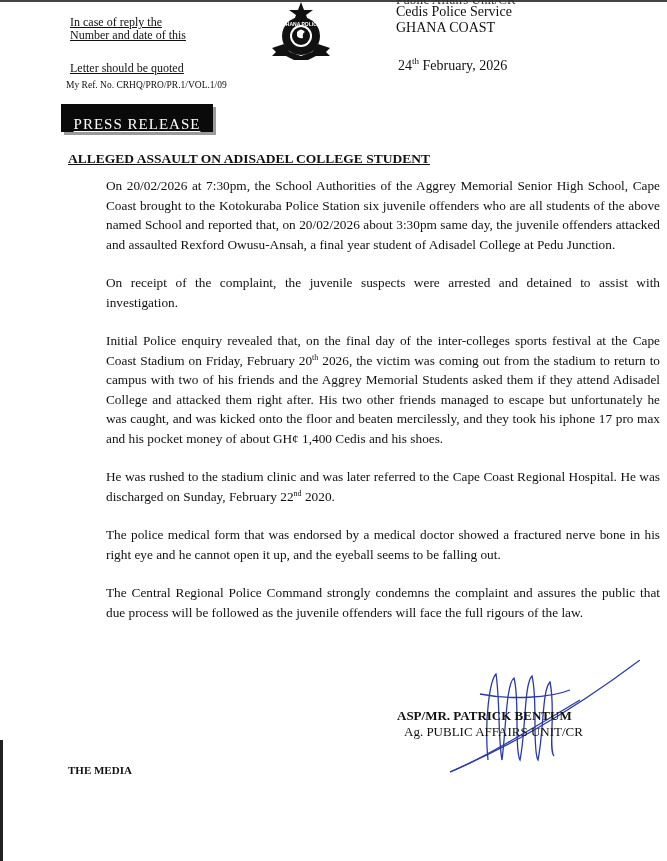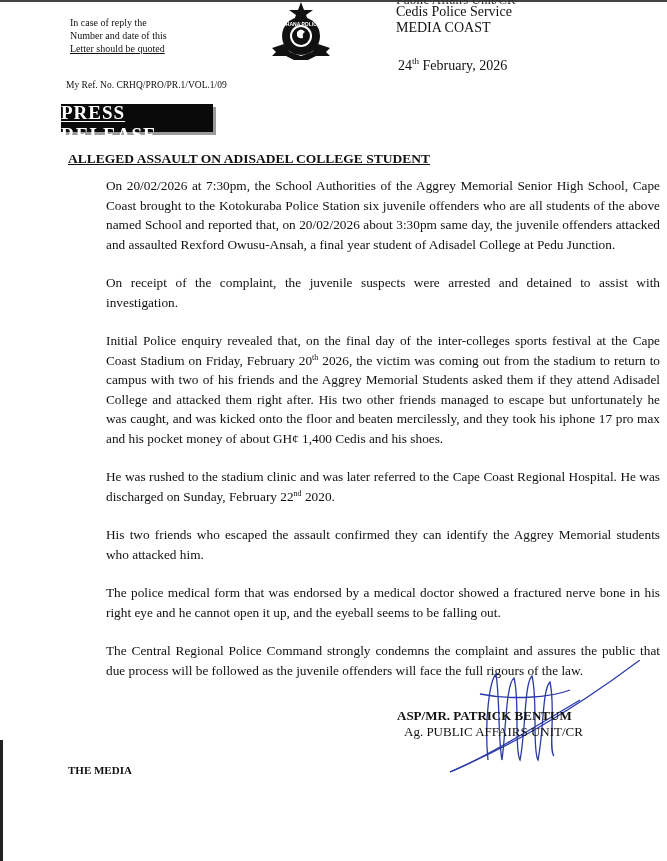--- a/index.html
+++ b/index.html
@@ -1,29 +1,29 @@
 <!DOCTYPE html>
 <html><head>
 <meta charset="utf-8">
 <style>
   html, body { margin: 0; padding: 0; background: #ffffff; }
   body { width: 667px; height: 861px; position: relative; overflow: hidden; font-family: "Liberation Serif", serif; color: #111; }
   .top-edge { position: absolute; left: 0; top: 0; width: 667px; height: 2px; background: #444; }
   .left-edge { position: absolute; left: 0; top: 740px; width: 3px; height: 121px; background: #222; }
-  .reply-note { position: absolute; left: 70px; top: 16px; font-size: 10px; line-height: 13px; }
+  .reply-note { position: absolute; left: 70px; top: 16px; font-size: 12px; line-height: 13px; text-decoration: underline; }
   .reply-note div { white-space: nowrap; }
-  .reply-note .u { text-decoration: underline; }
+  .reply-note .u { text-decoration: underline; margin-top: 20px; }
   .emblem { position: absolute; left: 268px; top: 2px; width: 66px; height: 62px; }
   .header-right { position: absolute; left: 396px; top: -4px; font-size: 14px; line-height: 16px; }
   .header-right .cut { color: #333; height: 8px; overflow: hidden; font-size: 13px; line-height: 8px; }
   .date { position: absolute; left: 398px; top: 56px; font-size: 14px; }
   .date sup { font-size: 9px; }
   .ref { position: absolute; left: 66px; top: 80px; font-size: 9.5px; white-space: nowrap; }
   .press-box { position: absolute; left: 61px; top: 104px; width: 152px; height: 28px; background: #0a0a0a; box-shadow: 3px 3px 0 #9a9a9a; display: flex; align-items: center; justify-content: center; }
-  .press-box span { color: #fff; font-weight: bold; font-size: 19px; letter-spacing: 1px; text-decoration: underline; text-underline-offset: 2px; margin-top: 12px; }
+  .press-box span { color: #fff; font-weight: normal; font-size: 15px; letter-spacing: 1px; text-decoration: underline; text-underline-offset: 2px; margin-top: 12px; }
   .headline { position: absolute; left: 68px; top: 151px; font-size: 13.5px; font-weight: bold; text-decoration: underline; white-space: nowrap; }
   .body { position: absolute; left: 68px; top: 176px; width: 554px; font-size: 13.3px; line-height: 19.5px; text-align: justify; margin-left: 38px; }
   .body p { margin: 0 0 19px 0; }
   .body sup { font-size: 8px; line-height: 0; }
   .signature { position: absolute; left: 440px; top: 660px; width: 200px; height: 120px; }
   .sig-name { position: absolute; left: 397px; top: 708px; font-size: 13px; font-weight: bold; white-space: nowrap; }
   .sig-title { position: absolute; left: 404px; top: 724px; font-size: 13px; white-space: nowrap; }
   .recipient { position: absolute; left: 68px; top: 764px; font-size: 11px; font-weight: bold; }
 </style>
 </head>
@@ -44,39 +44,38 @@
   <circle cx="33" cy="34" r="11" fill="#fff"></circle>
   <circle cx="33" cy="34" r="9" fill="#111"></circle>
   <path d="M29 30 q4 -5 8 0 q-3 1 -2 6 q-4 1 -6 -2z" fill="#fff"></path>
   <path d="M4 46 L16 42 L22 50 L33 54 L44 50 L50 42 L62 46 L58 50 L62 54 L48 54 L40 58 L26 58 L18 54 L4 54 L8 50z" fill="#111"></path>
   <text x="33" y="24" font-size="5" fill="#fff" text-anchor="middle" font-family="Liberation Sans, sans-serif" font-weight="bold">GHANA POLICE</text>
 </svg>
 
 <div class="header-right">
   <div class="cut">Public Affairs Unit/CR</div>
   <div>Cedis Police Service</div>
-  <div>MEDIA COAST</div>
+  <div>GHANA COAST</div>
 </div>
 
 <div class="date"><span>24</span><sup>th</sup><span> February, 2026</span></div>
 
 <div class="ref">My Ref. No. CRHQ/PRO/PR.1/VOL.1/09</div>
 
 <div class="press-box">
   <span>PRESS RELEASE</span>
 </div>
 
 <div class="headline">ALLEGED ASSAULT ON ADISADEL COLLEGE STUDENT</div>
 
 <div class="body">
   <p>On 20/02/2026 at 7:30pm, the School Authorities of the Aggrey Memorial Senior High School, Cape Coast brought to the Kotokuraba Police Station six juvenile offenders who are all students of the above named School and reported that, on 20/02/2026 about 3:30pm same day, the juvenile offenders attacked and assaulted Rexford Owusu-Ansah, a final year student of Adisadel College at Pedu Junction.</p>
   <p>On receipt of the complaint, the juvenile suspects were arrested and detained to assist with investigation.</p>
   <p><span>Initial Police enquiry revealed that, on the final day of the inter-colleges sports festival at the Cape Coast Stadium on Friday, February 20</span><sup>th</sup><span> 2026, the victim was coming out from the stadium to return to campus with two of his friends and the Aggrey Memorial Students asked them if they attend Adisadel College and attacked them right after. His two other friends managed to escape but unfortunately he was caught, and was kicked onto the floor and beaten mercilessly, and they took his iphone  17 pro max and his pocket money of about GH¢ 1,400 Cedis and his shoes.</span></p>
   <p><span>He was rushed to the stadium clinic and was later referred to the Cape Coast Regional Hospital. He was discharged on Sunday, February 22</span><sup>nd</sup><span> 2020.</span></p>
-  <p>His two friends who escaped the assault confirmed they can identify the Aggrey Memorial students who attacked him.</p>
   <p>The police medical form that was endorsed by a medical doctor showed a fractured nerve bone in his right eye and he cannot open it up, and the eyeball seems to be falling out.</p>
   <p>The Central Regional Police Command strongly condemns the complaint and assures the public that due process will be followed as the juvenile offenders will face the full rigours of the law.</p>
 </div>
 
 <svg class="signature" viewBox="0 0 200 120">
   <g fill="none" stroke="#2b3aa8" stroke-width="1.3">
     <path d="M48 100 C44 60 50 20 56 14 C60 40 58 80 62 100 C66 70 66 24 74 18 C80 40 74 90 80 100 C86 70 84 24 92 16 C98 40 92 90 98 100 C104 70 102 30 110 22 C116 50 108 90 114 96"></path>
     <path d="M40 34 C70 40 110 38 130 30"></path>
     <path d="M10 112 C60 90 120 60 200 0"></path>
     <path d="M10 112 C40 100 90 70 140 40"></path>

